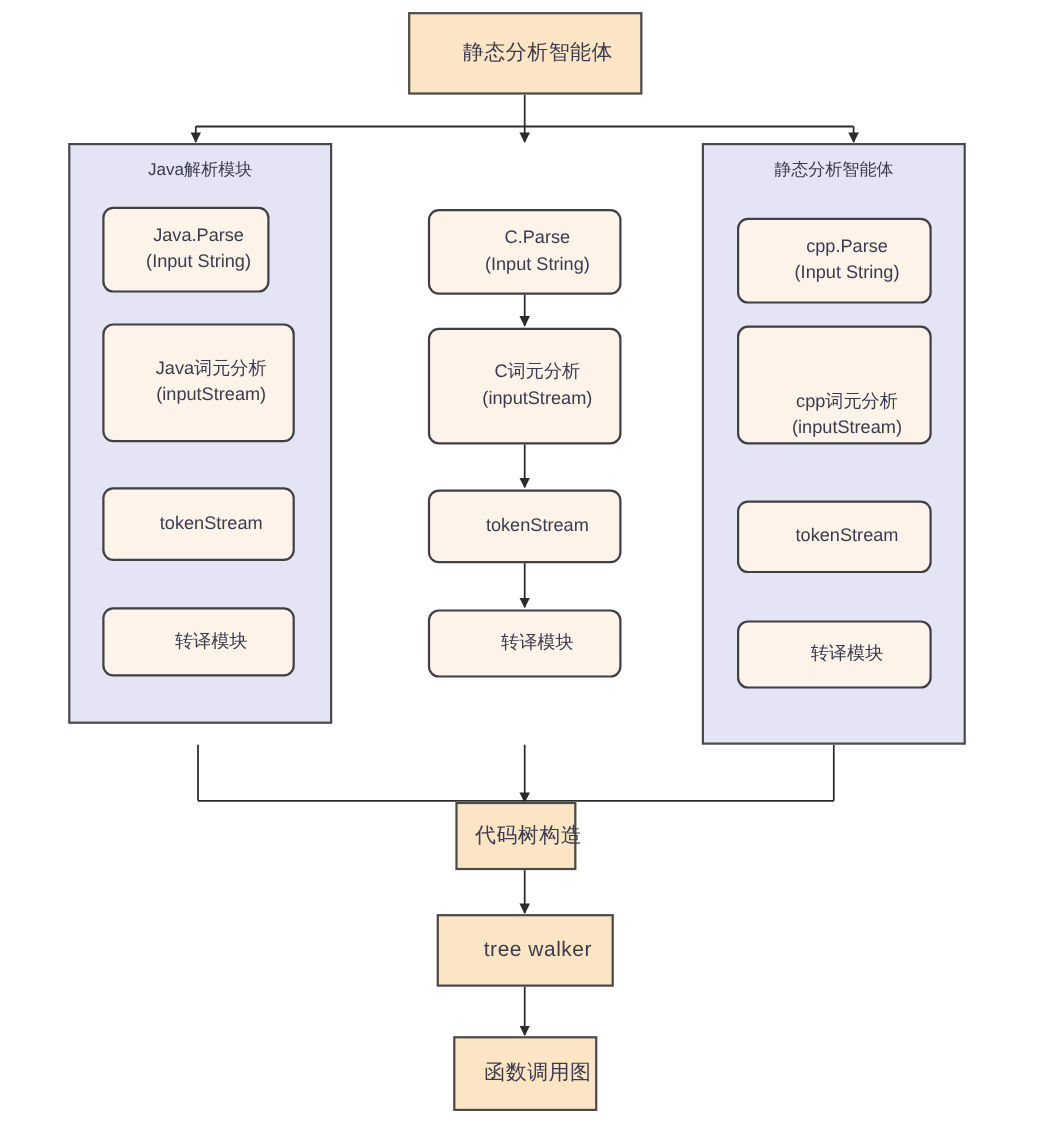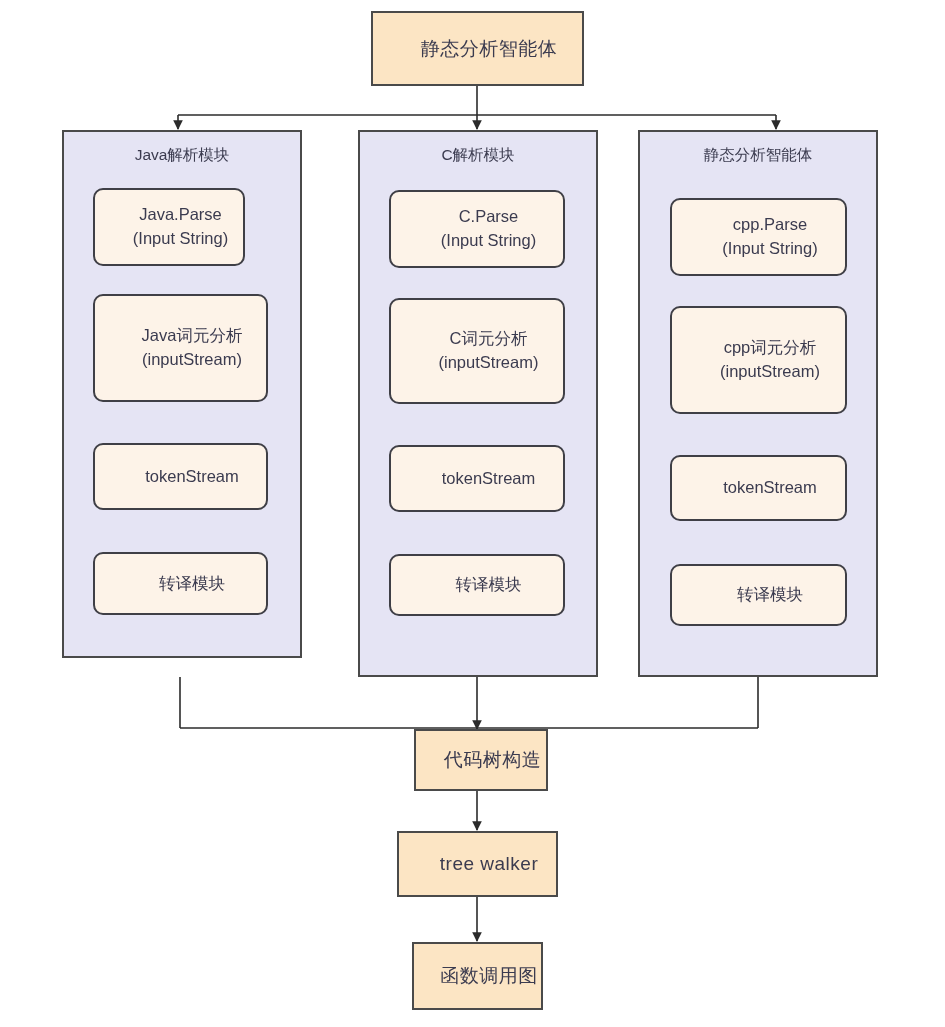--- a/index.html
+++ b/index.html
@@ -141,23 +141,20 @@
       <span class="line">(inputStream)</span>
     </span>
   </div>
   <div class="node round-node" style="left:93px; top:443px; width:175px; height:67px;">
     <span class="line">tokenStream</span>
   </div>
   <div class="node round-node" style="left:93px; top:552px; width:175px; height:63px;">
     <span class="line">转译模块</span>
   </div>
 
-  <div class="node group-node" style="left:358px; top:130px; width:240px; height:547px;">
-    <span class="group-title">C解析模块</span>
-  </div>
   <div class="node round-node" style="left:389px; top:190px; width:176px; height:78px;">
     <span>
       <span class="line">C.Parse</span>
       <span class="line">(Input String)</span>
     </span>
   </div>
   <div class="node round-node" style="left:389px; top:298px; width:176px; height:106px;">
     <span>
       <span class="line">C词元分析</span>
       <span class="line">(inputStream)</span>
@@ -172,34 +169,34 @@
 
   <div class="node group-node" style="left:638px; top:130px; width:240px; height:547px;">
     <span class="group-title">静态分析智能体</span>
   </div>
   <div class="node round-node" style="left:670px; top:198px; width:177px; height:78px;">
     <span>
       <span class="line">cpp.Parse</span>
       <span class="line">(Input String)</span>
     </span>
   </div>
-  <div class="node round-node" style="left:670px; top:306px; width:177px; height:108px;">
+  <div class="node round-node" style="left:670px; top:296px; width:177px; height:108px;align-items:flex-end;">
     <span>
       <span class="line">cpp词元分析</span>
       <span class="line">(inputStream)</span>
     </span>
   </div>
   <div class="node round-node" style="left:670px; top:455px; width:177px; height:66px;">
     <span class="line">tokenStream</span>
   </div>
   <div class="node round-node" style="left:670px; top:564px; width:177px; height:62px;">
     <span class="line">转译模块</span>
   </div>
 
-  <div class="node rect-node" style="left:414px; top:729px; width:134px; height:62px;">
+  <div class="node rect-node" style="left:414px; top:729px; width:110px; height:62px;">
     <span class="line">代码树构造</span>
   </div>
   <div class="node rect-node" style="left:397px; top:831px; width:161px; height:66px;">
     <span class="line">tree walker</span>
   </div>
   <div class="node rect-node" style="left:412px; top:942px; width:131px; height:68px;">
     <span class="line">函数调用图</span>
   </div>
 
 </div>

